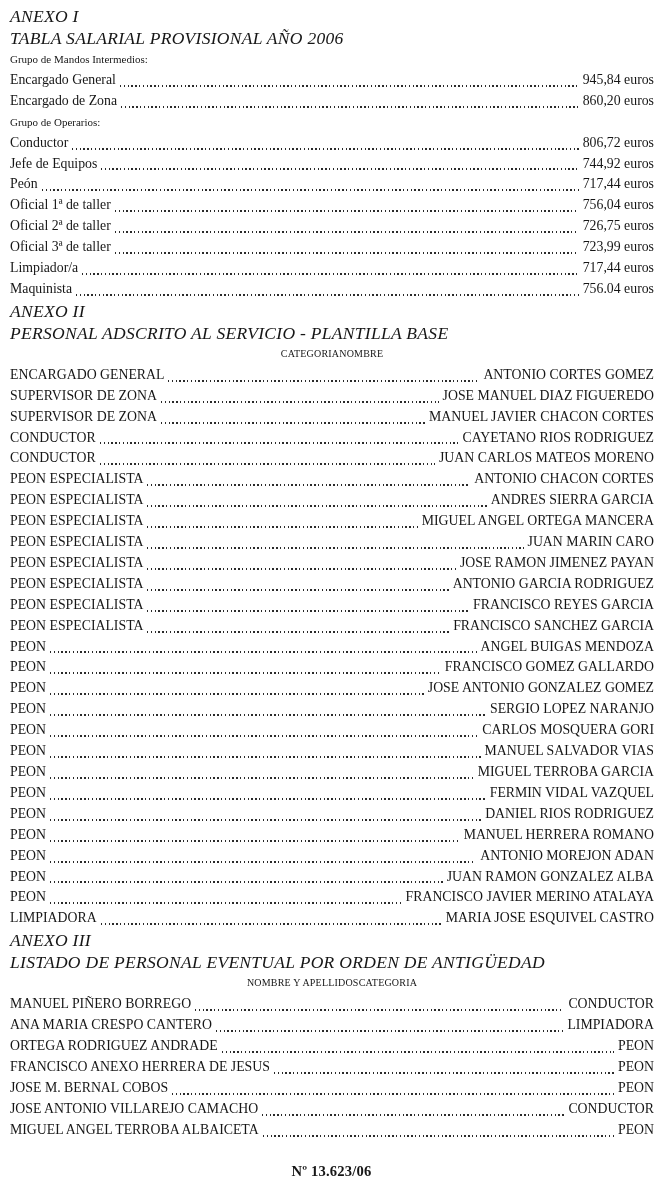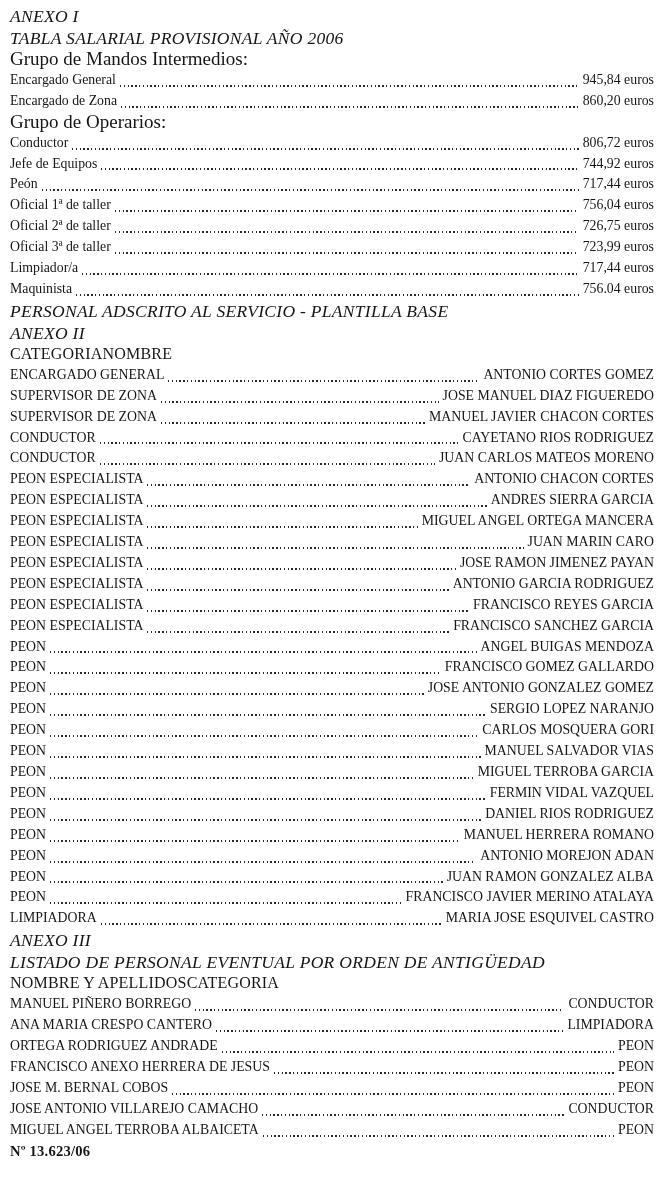--- a/index.html
+++ b/index.html
@@ -14,53 +14,54 @@
     -webkit-font-smoothing: antialiased;
   }
   .section-title {
     font-size: 17.5px;
     line-height: 22px;
     letter-spacing: 0.3px;
     white-space: nowrap;
     font-style: italic;
   }
   .plain-line {
-    font-size: 19px;
+    font-size: 11px;
     line-height: 20.9px;
     white-space: nowrap;
   }
   .doc-row {
     display: flex;
     align-items: baseline;
     font-size: 13.8px;
     line-height: 20.9px;
     white-space: nowrap;
   }
   .doc-row .label, .doc-row .value { flex: 0 0 auto; }
   .leader {
     flex: 1 1 auto;
     align-self: flex-end;
     height: 2px;
     margin: 0 4px 4px 4px;
     background: repeating-linear-gradient(90deg, #2a2a2a 0 1.4px, transparent 1.4px 3.8px);
   }
   .cols-header {
     display: flex;
-    justify-content: flex-start;
-    font-size: 16px;
+    justify-content: center;
+    font-size: 10px;
     line-height: 20.9px;
     letter-spacing: 0.2px;
   }
   .footer-line {
-    text-align: left;
+    text-align: center;
     font-weight: bold;
     font-size: 14.6px;
     line-height: 21px;
     letter-spacing: 0.2px;
     padding-right: 1px;
+    margin-top: 20px;
   }
 </style>
 </head>
 <body>
 
 <section>
   <div class="section-title">ANEXO I</div>
   <div class="section-title">TABLA SALARIAL PROVISIONAL AÑO 2006</div>
 
   <div class="plain-line">Grupo de Mandos Intermedios:</div>
@@ -129,22 +130,22 @@
 
       <div class="doc-row">
         <span class="label">Maquinista</span>
         <span class="leader"></span>
         <span class="value">756.04 euros</span>
       </div>
     </div>
 </section>
 
 <section>
+  <div class="section-title">ANEXO II</div>
   <div class="section-title">PERSONAL ADSCRITO AL SERVICIO - PLANTILLA BASE</div>
-  <div class="section-title">ANEXO II</div>
 
   <div class="cols-header">
     <span>CATEGORIA</span>
     <span>NOMBRE</span>
   </div>
 
   <div>
 
       <div class="doc-row">
         <span class="label">ENCARGADO GENERAL</span>

